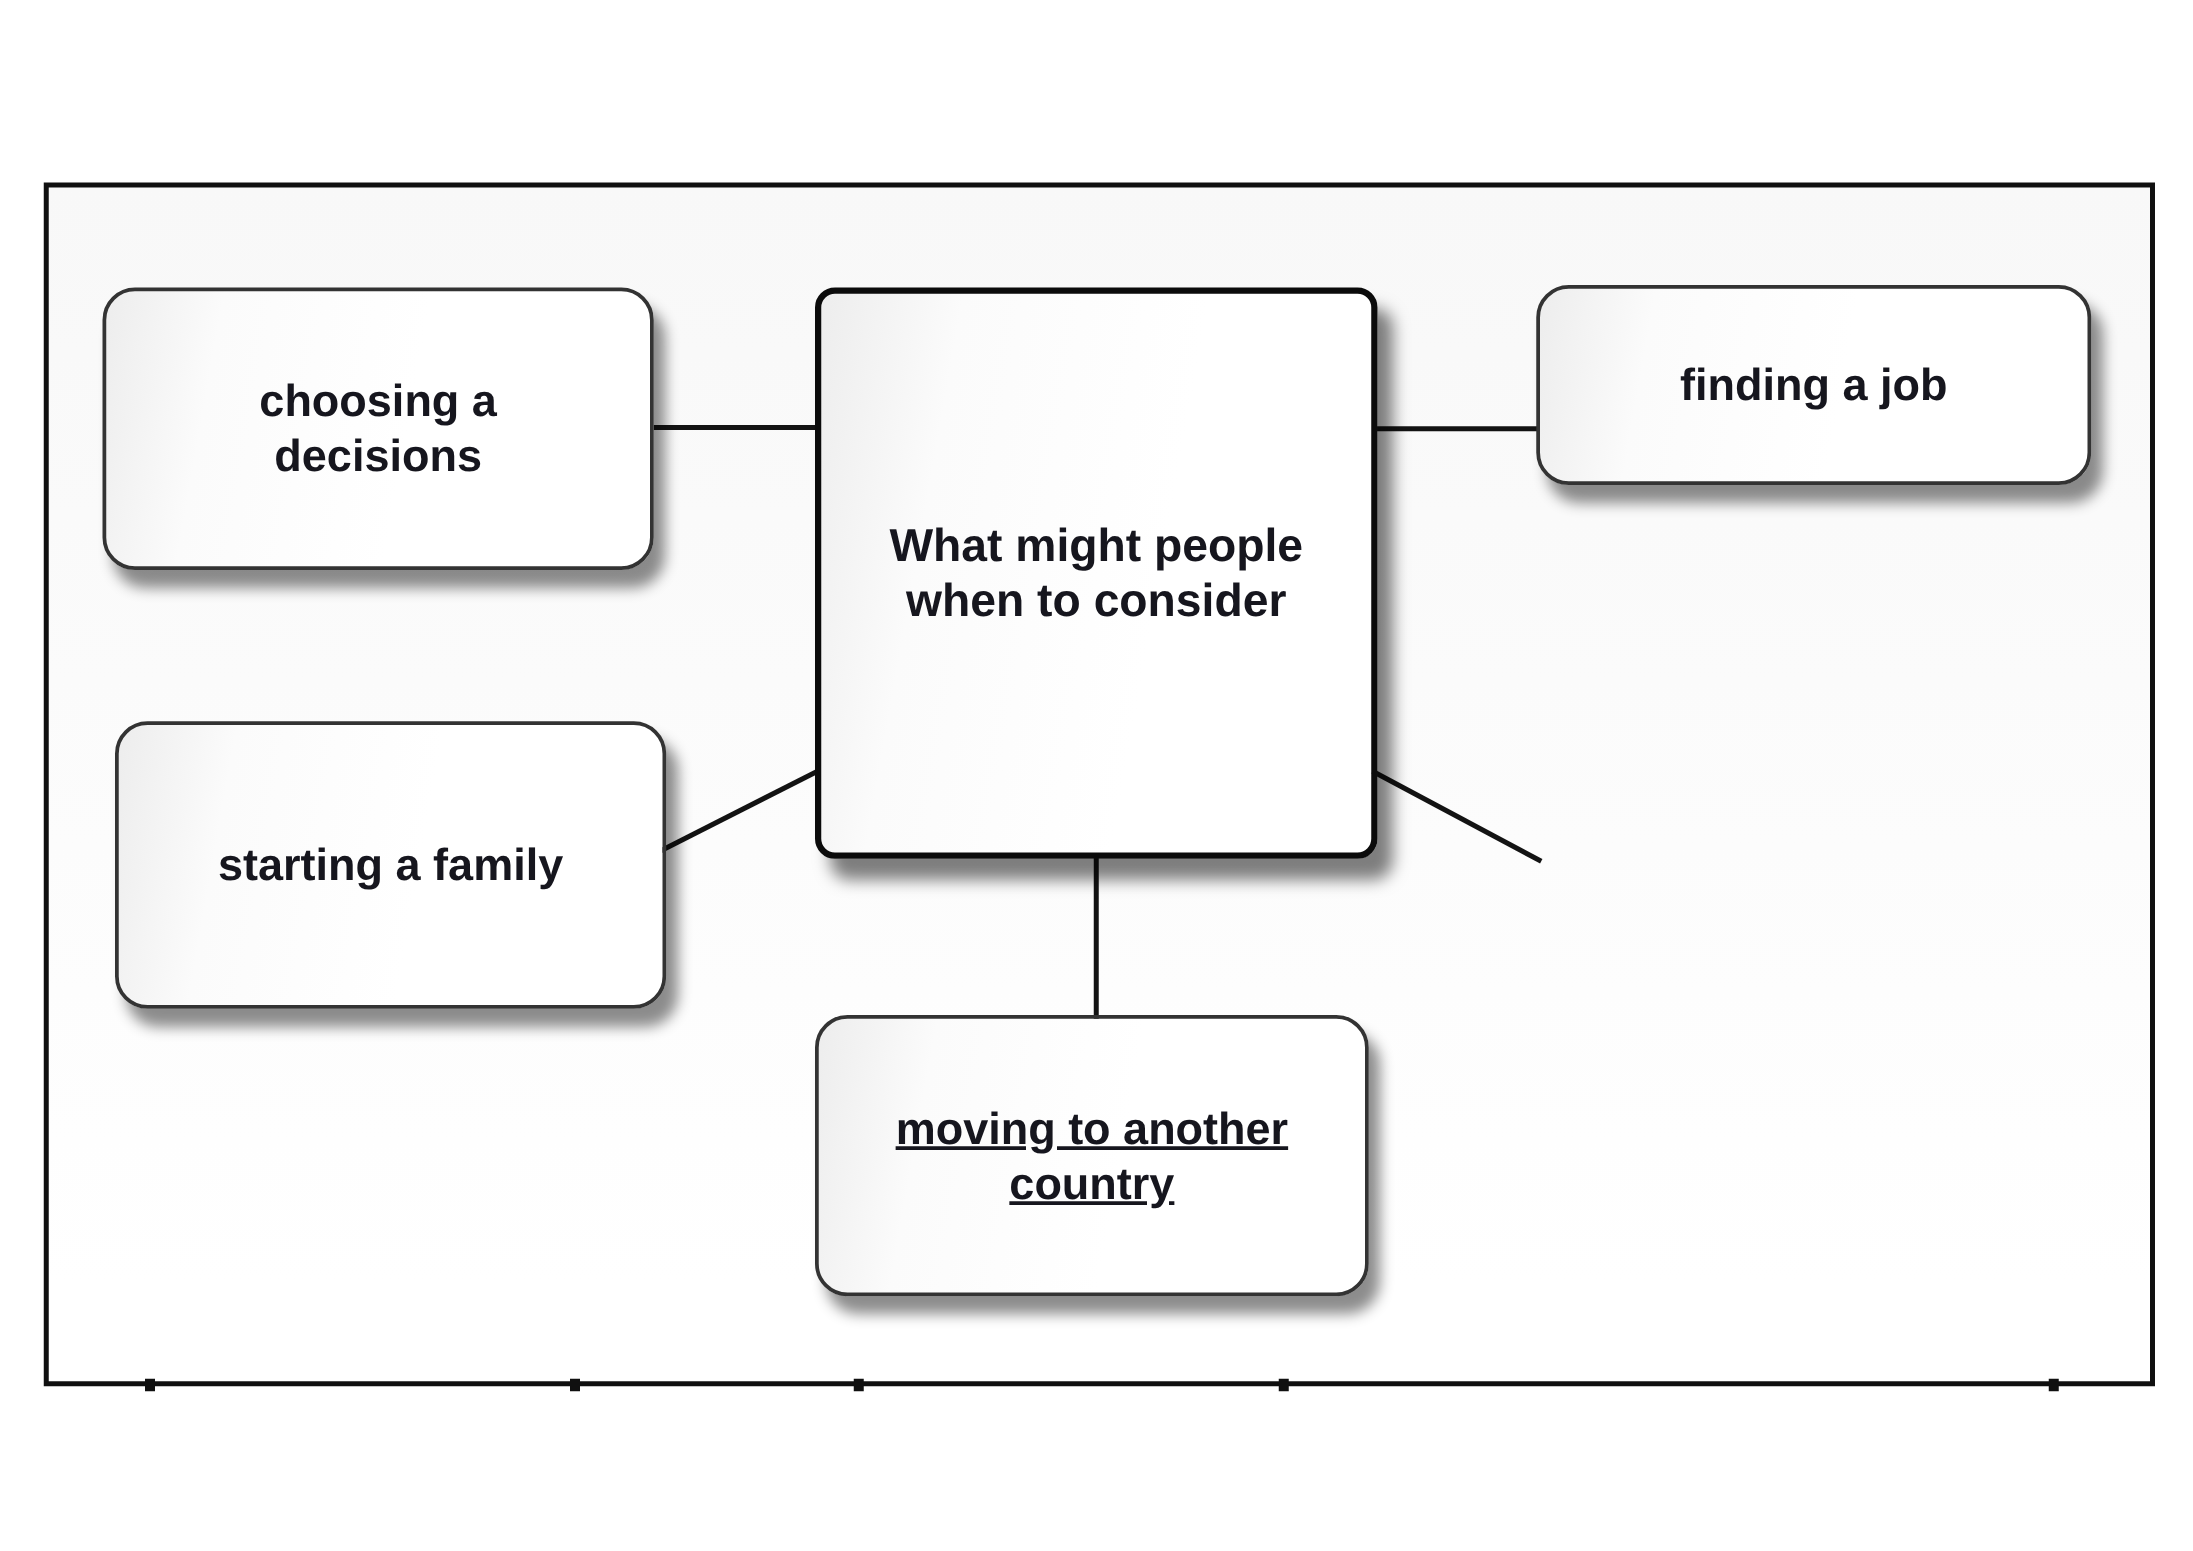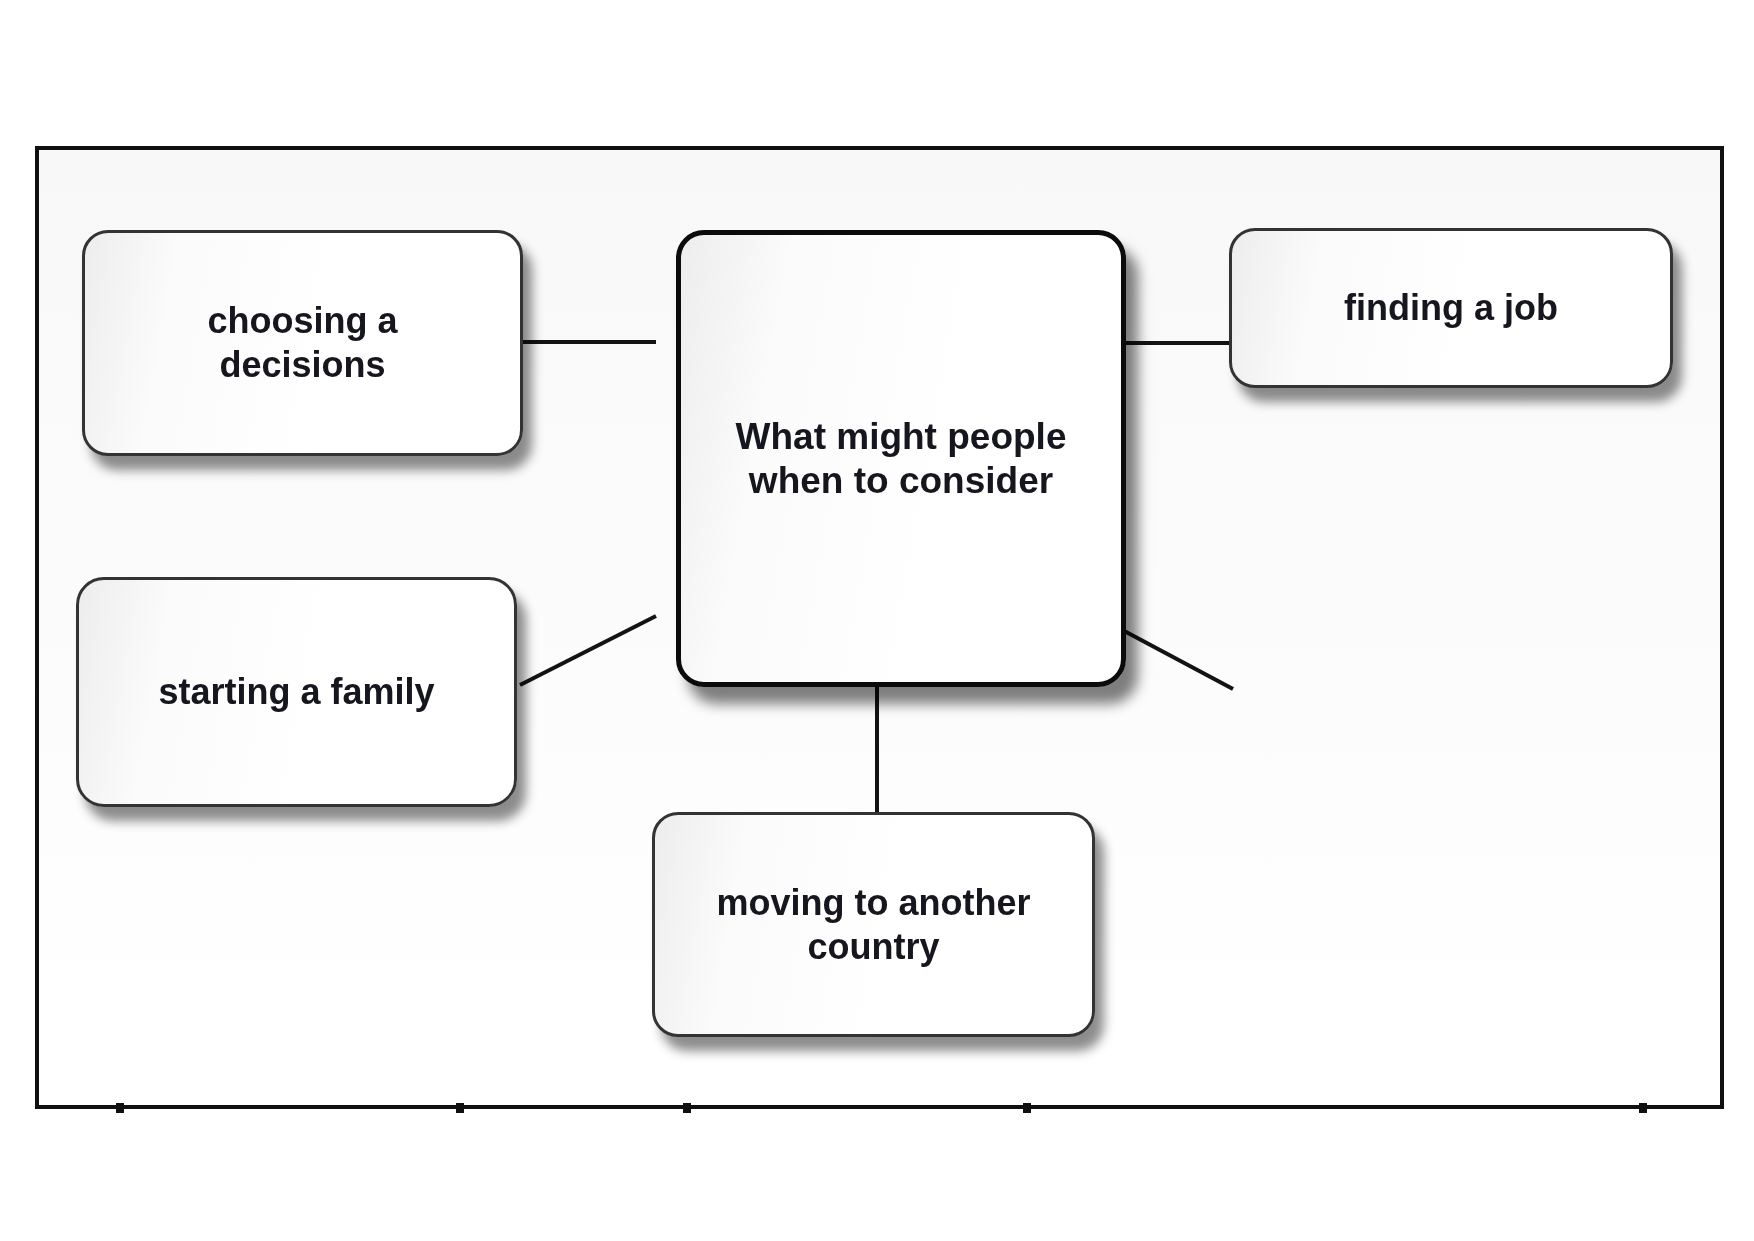--- a/index.html
+++ b/index.html
@@ -45,31 +45,31 @@
   .box .lbl{width:100%;}
   .side{
     border:3px solid var(--box-border);
     border-radius:26px;
     background:linear-gradient(100deg,#ededed 0%,#fbfbfb 20%,var(--box-background) 55%);
     box-shadow:9px 14px 11px rgba(0,0,0,0.45);
     font-size:36px;line-height:44px;
   }
   .central{
     border:5px solid var(--central-border);
-    border-radius:28px;
+    border-radius:16px;
     background:linear-gradient(100deg,#ededed 0%,#fbfbfb 22%,var(--box-background) 60%);
     box-shadow:12px 17px 13px rgba(0,0,0,0.5);
-    font-size:37px;line-height:44px;margin-left:24px;
+    font-size:37px;line-height:44px;
   }
 
   .box.tl{left:82px; top:230px; width:441px; height:226px;text-align:center;}
   .box.tr{left:1229px;top:228px; width:444px; height:160px;}
-  .box.ml{left:76px; top:577px; width:441px; height:230px;border-radius:28px;}
+  .box.ml{left:92px; top:577px; width:441px; height:230px;}
   .box.mr{left:1229px;top:577px; width:442px; height:216px;}
-  .box.bc{left:652px; top:812px; width:443px; height:225px;}
+  .box.bc{left:652px; top:812px; width:443px; height:225px;text-decoration:underline;}
   .box.cc{left:652px; top:230px; width:450px; height:457px;}
 
   .tick{
     position:absolute;top:1103px;width:8px;height:10px;
     background:var(--frame-border);z-index:1;
   }
   .tick.t1{left:116px;}
   .tick.t2{left:456px;}
   .tick.t3{left:683px;}
   .tick.t4{left:1023px;}

